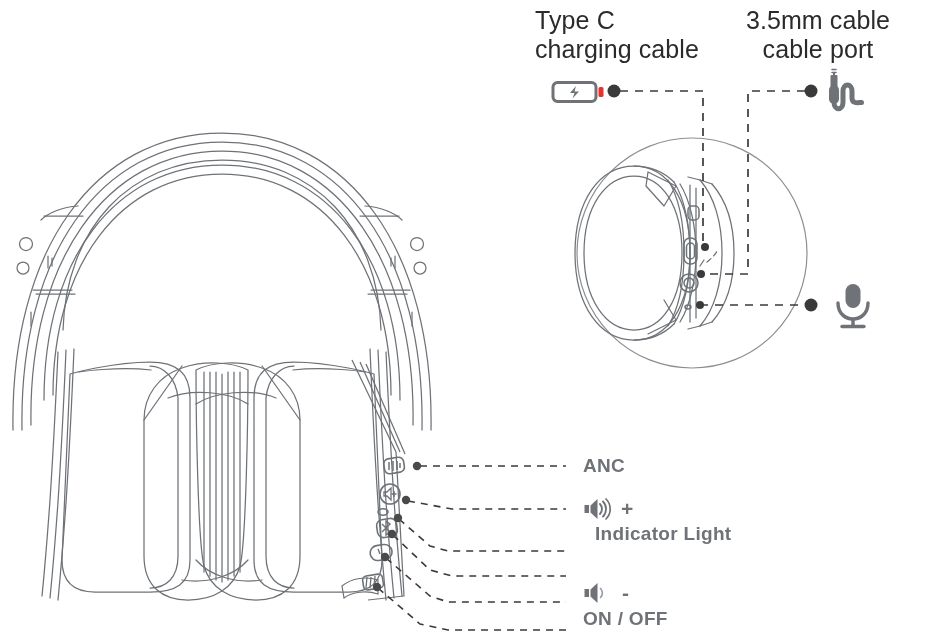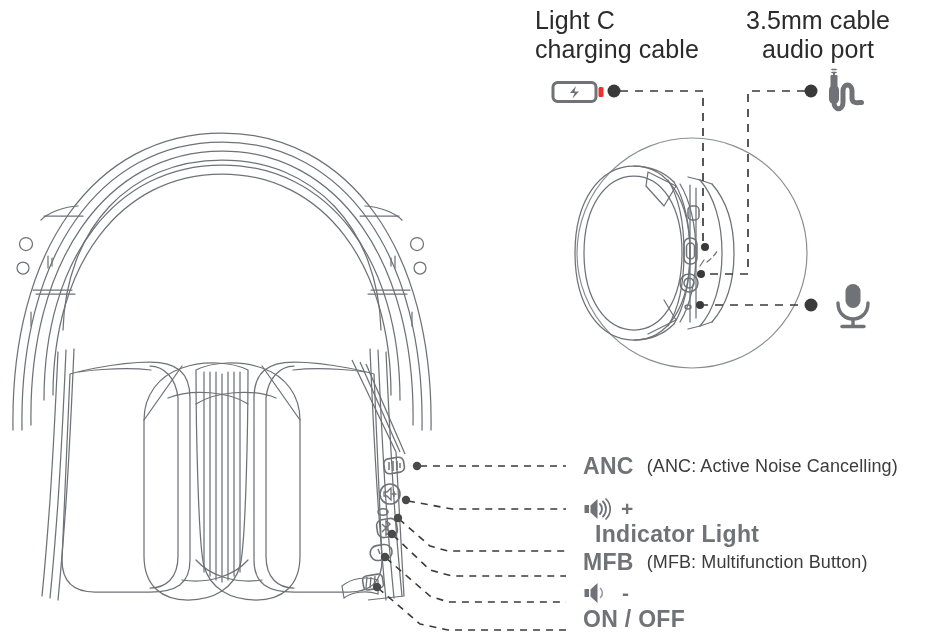--- a/index.html
+++ b/index.html
@@ -29,21 +29,21 @@
   .callout-title .l2{display:block;}
 
   
   .row-label{
     position:absolute;
     display:flex;
     align-items:center;
     height:26px;
   }
   .lbl-strong{
-    font-size:23px;
+    font-size:19px;
     font-weight:bold;
     color:#6f7276;
     letter-spacing:0.3px;
   }
   .lbl-note{
     font-size:18px;
     color:#3c3c3c;
     letter-spacing:0.1px;
     margin-left:13px;
   }
@@ -264,27 +264,27 @@
     </g>
 
     <g fill="#3a3a3a">
       <circle cx="614" cy="91" r="6.5"></circle>
       <circle cx="811" cy="91" r="6.5"></circle>
       <circle cx="811" cy="305" r="6.5"></circle>
     </g>
   </svg>
 
   <div class="txt callout-title" id="title-typec">
-    <span class="l1">Light C</span>
+    <span class="l1">Type C</span>
     <span class="l2">charging cable</span>
   </div>
 
   <div class="txt callout-title" id="title-aux">
     <span class="l1">3.5mm cable</span>
-    <span class="l2">audio port</span>
+    <span class="l2">cable port</span>
   </div>
 
   <svg style="position:absolute;left:552px;top:79px;" width="56" height="26" viewBox="0 0 56 26">
     <rect x="1" y="3.5" width="43" height="19" rx="4.5" fill="none" stroke="#6f7276" stroke-width="3"></rect>
     <rect x="46.5" y="8" width="5" height="10" rx="1.6" fill="#e8322a"></rect>
     <path d="M24 7 L18 14 L22.5 14 L20.5 19.5 L27 12.5 L22.5 12.5 Z" fill="#6f7276"></path>
   </svg>
 
   <svg style="position:absolute;left:824px;top:68px;" width="48" height="50" viewBox="0 0 48 50">
     <rect x="6.5" y="7" width="7" height="12" rx="1" fill="#6f7276"></rect>
@@ -296,42 +296,37 @@
 
   <svg style="position:absolute;left:832px;top:282px;" width="42" height="48" viewBox="0 0 42 48">
     <rect x="13.5" y="2" width="15" height="24" rx="7.5" fill="#6f7276"></rect>
     <path d="M6 21 C6 32 14 37 21 37 C28 37 36 32 36 21" fill="none" stroke="#6f7276" stroke-width="3.4" stroke-linecap="round"></path>
     <path d="M21 37 L21 44" stroke="#6f7276" stroke-width="3.4"></path>
     <path d="M10 44.5 L32 44.5" stroke="#6f7276" stroke-width="3.4" stroke-linecap="round"></path>
   </svg>
 
   <div class="row-label" style="left:583px;top:453px;">
     <span class="lbl-strong">ANC</span>
-    <span class="lbl-note">(ANC: Active Noise Cancelling)</span>
   </div>
 
   <div class="row-label" style="left:583px;top:496px;">
     <svg width="34" height="26" viewBox="0 0 34 26">
       <path d="M1.5 9 L6 9 L6 17 L1.5 17 Z" fill="#6f7276"></path>
       <path d="M7.5 9.5 L14.5 3 L14.5 23 L7.5 16.5 Z" fill="#6f7276"></path>
       <path d="M17 8 C19.6 10.6 19.6 15.4 17 18" fill="none" stroke="#6f7276" stroke-width="1.9" stroke-linecap="round"></path>
       <path d="M20 5.5 C24 9.5 24 16.5 20 20.5" fill="none" stroke="#6f7276" stroke-width="1.8" stroke-linecap="round"></path>
       <path d="M23 3 C28.6 8.6 28.6 17.4 23 23" fill="none" stroke="#6f7276" stroke-width="1.7" stroke-linecap="round"></path>
     </svg>
     <span class="sign">+</span>
   </div>
 
   <div class="row-label" style="left:583px;top:521px;margin-left:12px;">
     <span class="lbl-strong">Indicator Light</span>
   </div>
 
-  <div class="row-label" style="left:583px;top:549px;">
-    <span class="lbl-strong">MFB</span>
-    <span class="lbl-note">(MFB: Multifunction Button)</span>
-  </div>
 
   <div class="row-label" style="left:583px;top:580px;">
     <svg width="30" height="26" viewBox="0 0 30 26">
       <path d="M1.5 9 L6 9 L6 17 L1.5 17 Z" fill="#6f7276"></path>
       <path d="M7.5 9.5 L14.5 3 L14.5 23 L7.5 16.5 Z" fill="#6f7276"></path>
       <path d="M17.5 8.5 C20 11 20 15 17.5 17.5" fill="none" stroke="#9a9da1" stroke-width="1.7" stroke-linecap="round"></path>
     </svg>
     <span class="sign" style="margin-left:9px;">-</span>
   </div>
 

